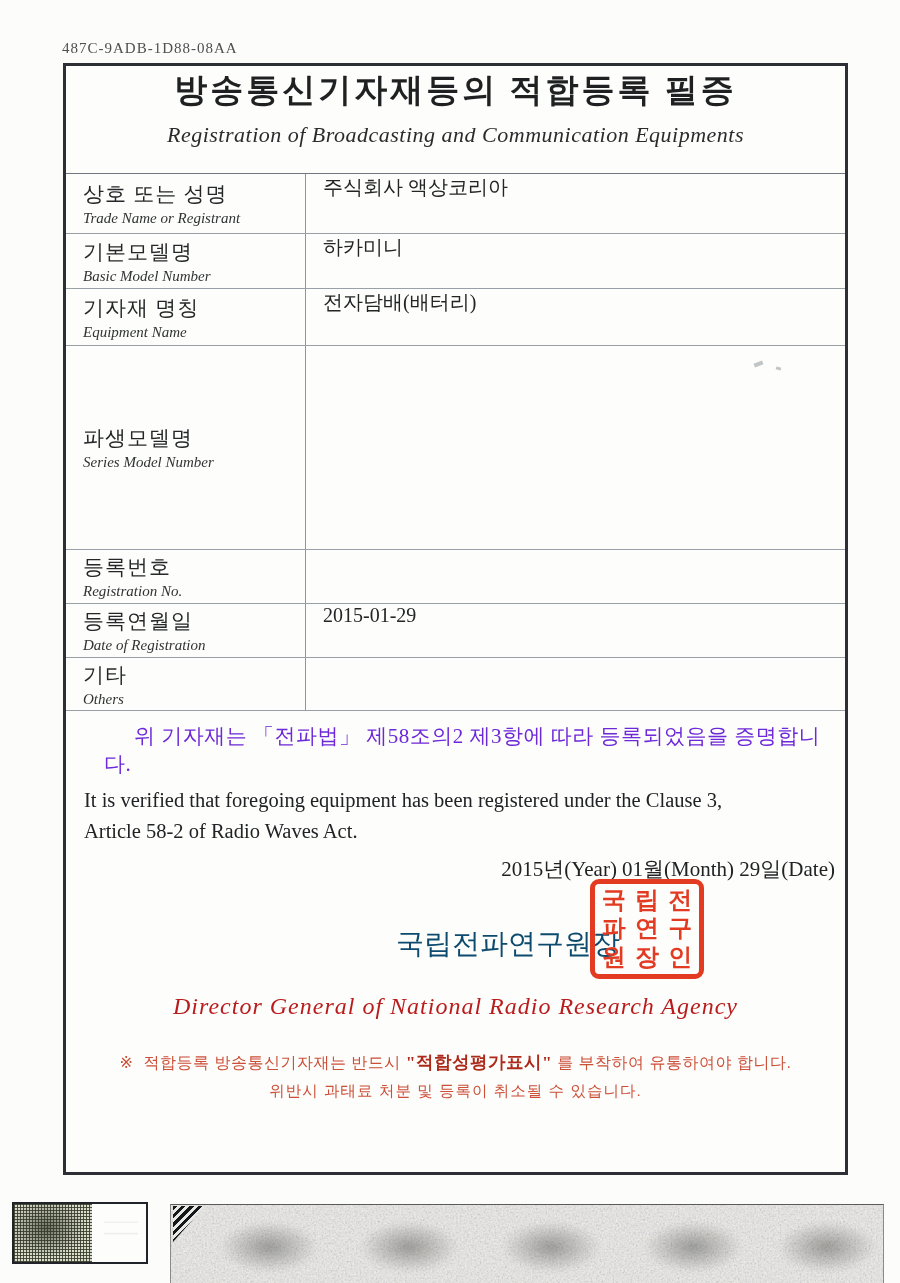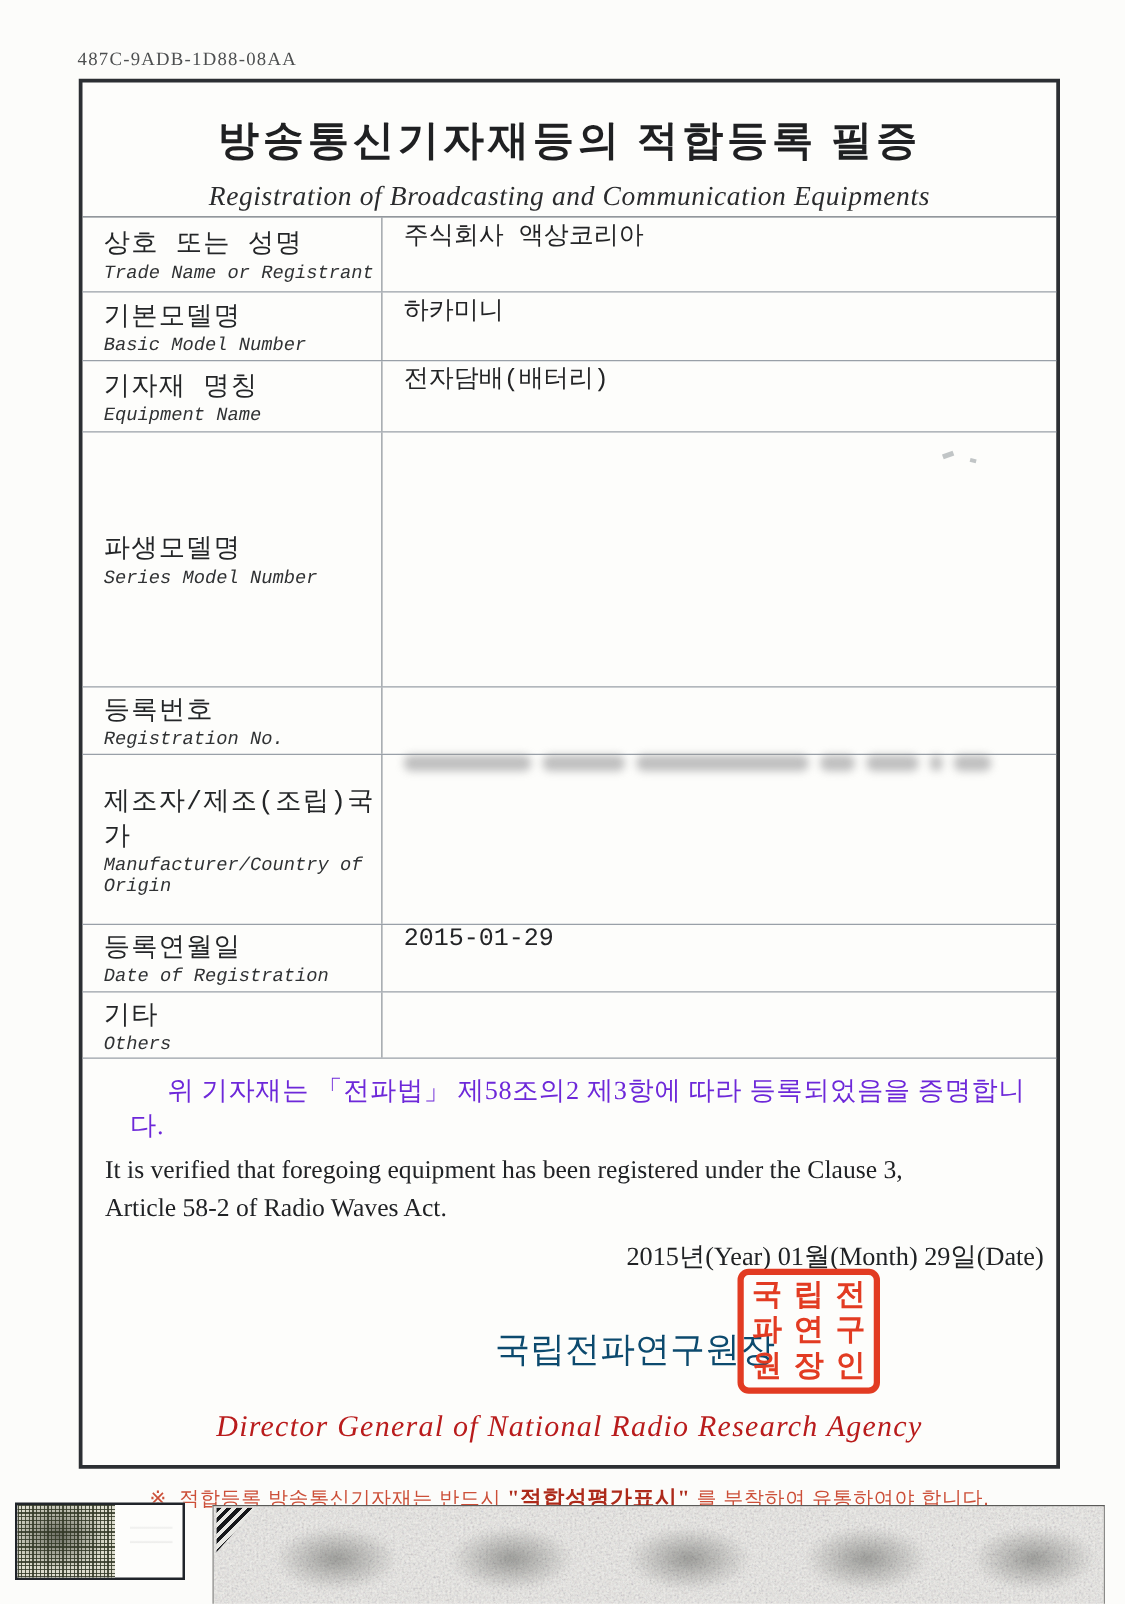--- a/index.html
+++ b/index.html
@@ -12,26 +12,26 @@
   .doc-code{
     position:absolute;left:62px;top:40px;
     font-family:Liberation Serif, serif;
     font-size:15px;letter-spacing:1px;color:#4d4f50;
   }
   .frame{
     position:absolute;left:63px;top:63px;width:779px;height:1106px;
     border:3px solid #2c2f33;background:#fdfdfb;
   }
   .title-block{height:107px;border-bottom:1px solid #6f767e;text-align:center;}
-  .title-ko{padding-top:24px;font-size:33px;font-weight:bold;letter-spacing:3px;color:#1f2022;}
+  .title-ko{padding-top:2px;font-size:33px;font-weight:bold;letter-spacing:3px;color:#1f2022;}
   .title-en{margin-top:9px;font-style:italic;font-size:22px;letter-spacing:0.5px;color:#2a2b2d;}
   
   .row{display:flex;border-bottom:1px solid #99a0a8;}
   .row:last-of-type{border-bottom:1px solid #8d949c;}
-  .cell{box-sizing:border-box;font-family:Liberation Mono, monospace;}
+  .cell{box-sizing:border-box;}
   .label-cell{
     width:240px;border-right:1px solid #8f959c;
     display:flex;flex-direction:column;justify-content:center;
     padding-left:17px;
   }
   .value-cell{flex:1;display:flex;align-items:flex-start;padding-left:17px;font-size:20px;color:#232426;}
   .lbl-ko{font-size:21px;letter-spacing:1px;color:#242628;}
   .lbl-en{font-style:italic;font-size:15px;margin-top:2px;color:#303234;}
   .h0{height:59px}.h1{height:56px}.h2{height:54px}.h3{height:203px}
   .h4{height:53px}.h5{height:135px}.h6{height:53px}.h7{height:52px}
@@ -156,37 +156,20 @@
     </div>
   </div>
 
   <div class="row h4">
     <div class="cell label-cell">
       <div class="lbl-ko">등록번호</div>
       <div class="lbl-en">Registration No.</div>
     </div>
   </div>
 
-  <div class="row h5">
-    <div class="cell label-cell">
-      <div class="lbl-ko">제조자/제조(조립)국가</div>
-      <div class="lbl-en">Manufacturer/Country of Origin</div>
-    </div>
-    <div class="cell value-cell">
-      <div class="redacted">
-        <i class="rw1"></i>
-          <i class="rw2"></i>
-          <i class="rw3"></i>
-          <i class="rw4"></i>
-          <i class="rw5"></i>
-          <i class="rw6"></i>
-          <i class="rw7"></i>
-      </div>
-    </div>
-  </div>
 
   <div class="row h6">
     <div class="cell label-cell">
       <div class="lbl-ko">등록연월일</div>
       <div class="lbl-en">Date of Registration</div>
     </div>
     <div class="cell value-cell">
       <span>2015-01-29</span>
     </div>
   </div>

